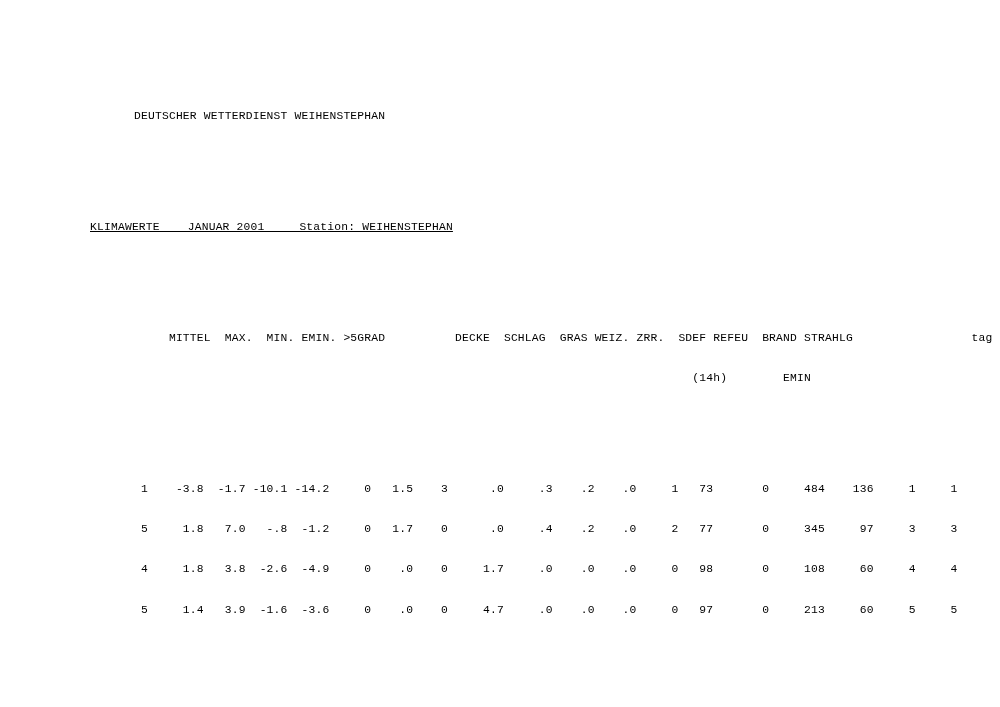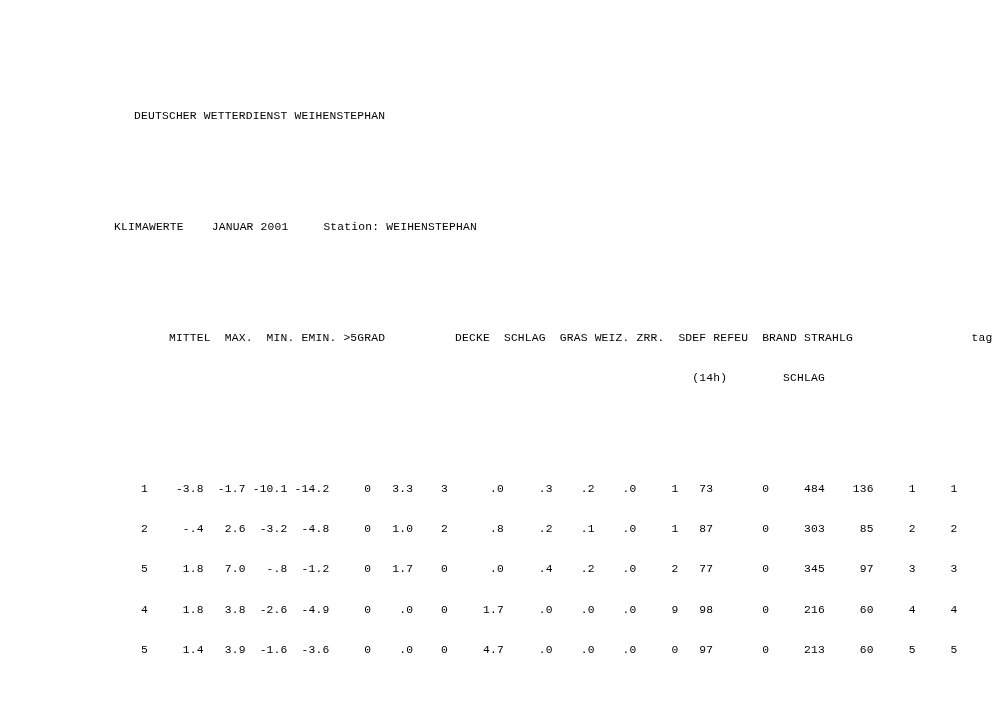--- a/index.html
+++ b/index.html
@@ -26,21 +26,22 @@
     font-size: 11.3px;
     line-height: 13.4px;
     white-space: pre;
     letter-spacing: 0.2px;
   }
   .doc-line {
     white-space: pre;
     height: 13.4px;
   }
   .indent-sub {
-    padding-left: 114px;
+    padding-left: 90px;
+    text-decoration: underline;
   }
   .indent-body {
     padding-left: 134px;
   }
   .gap-md { height: 17px; }
   .corner-mark {
     position: absolute;
     right: 58px;
     bottom: 22px;
     font-size: 10px;
@@ -56,28 +57,27 @@
 
     <div class="doc-line indent-body">DEUTSCHER WETTERDIENST WEIHENSTEPHAN</div>
 
     <div class="gap-md"></div>
 
     <div class="doc-line indent-sub">KLIMAWERTE    JANUAR 2001     Station: WEIHENSTEPHAN</div>
 
     <div class="gap-md"></div>
 
     <div class="doc-line indent-body">     MITTEL  MAX.  MIN. EMIN. &gt;5GRAD          DECKE  SCHLAG  GRAS WEIZ. ZRR.  SDEF REFEU  BRAND STRAHLG                 tag</div>
-    <div class="doc-line indent-body">                                                                                (14h)        SCHLAG</div>
+    <div class="doc-line indent-body">                                                                                (14h)        EMIN</div>
 
     <div class="gap-md"></div>
 
-    <div class="doc-line indent-body"> 1    -3.8  -1.7 -10.1 -14.2     0   3.3    3      .0     .3    .2    .0     1   73       0     484    136     1     1</div>
-    <div class="doc-line indent-body"> 2     -.4   2.6  -3.2  -4.8     0   1.0    2      .8     .2    .1    .0     1   87       0     303     85     2     2</div>
+    <div class="doc-line indent-body"> 1    -3.8  -1.7 -10.1 -14.2     0   1.5    3      .0     .3    .2    .0     1   73       0     484    136     1     1</div>
     <div class="doc-line indent-body"> 5     1.8   7.0   -.8  -1.2     0   1.7    0      .0     .4    .2    .0     2   77       0     345     97     3     3</div>
-    <div class="doc-line indent-body"> 4     1.8   3.8  -2.6  -4.9     0    .0    0     1.7     .0    .0    .0     9   98       0     216     60     4     4</div>
+    <div class="doc-line indent-body"> 4     1.8   3.8  -2.6  -4.9     0    .0    0     1.7     .0    .0    .0     0   98       0     108     60     4     4</div>
     <div class="doc-line indent-body"> 5     1.4   3.9  -1.6  -3.6     0    .0    0     4.7     .0    .0    .0     0   97       0     213     60     5     5</div>
     
     
     
     
 
     
 
     
 

